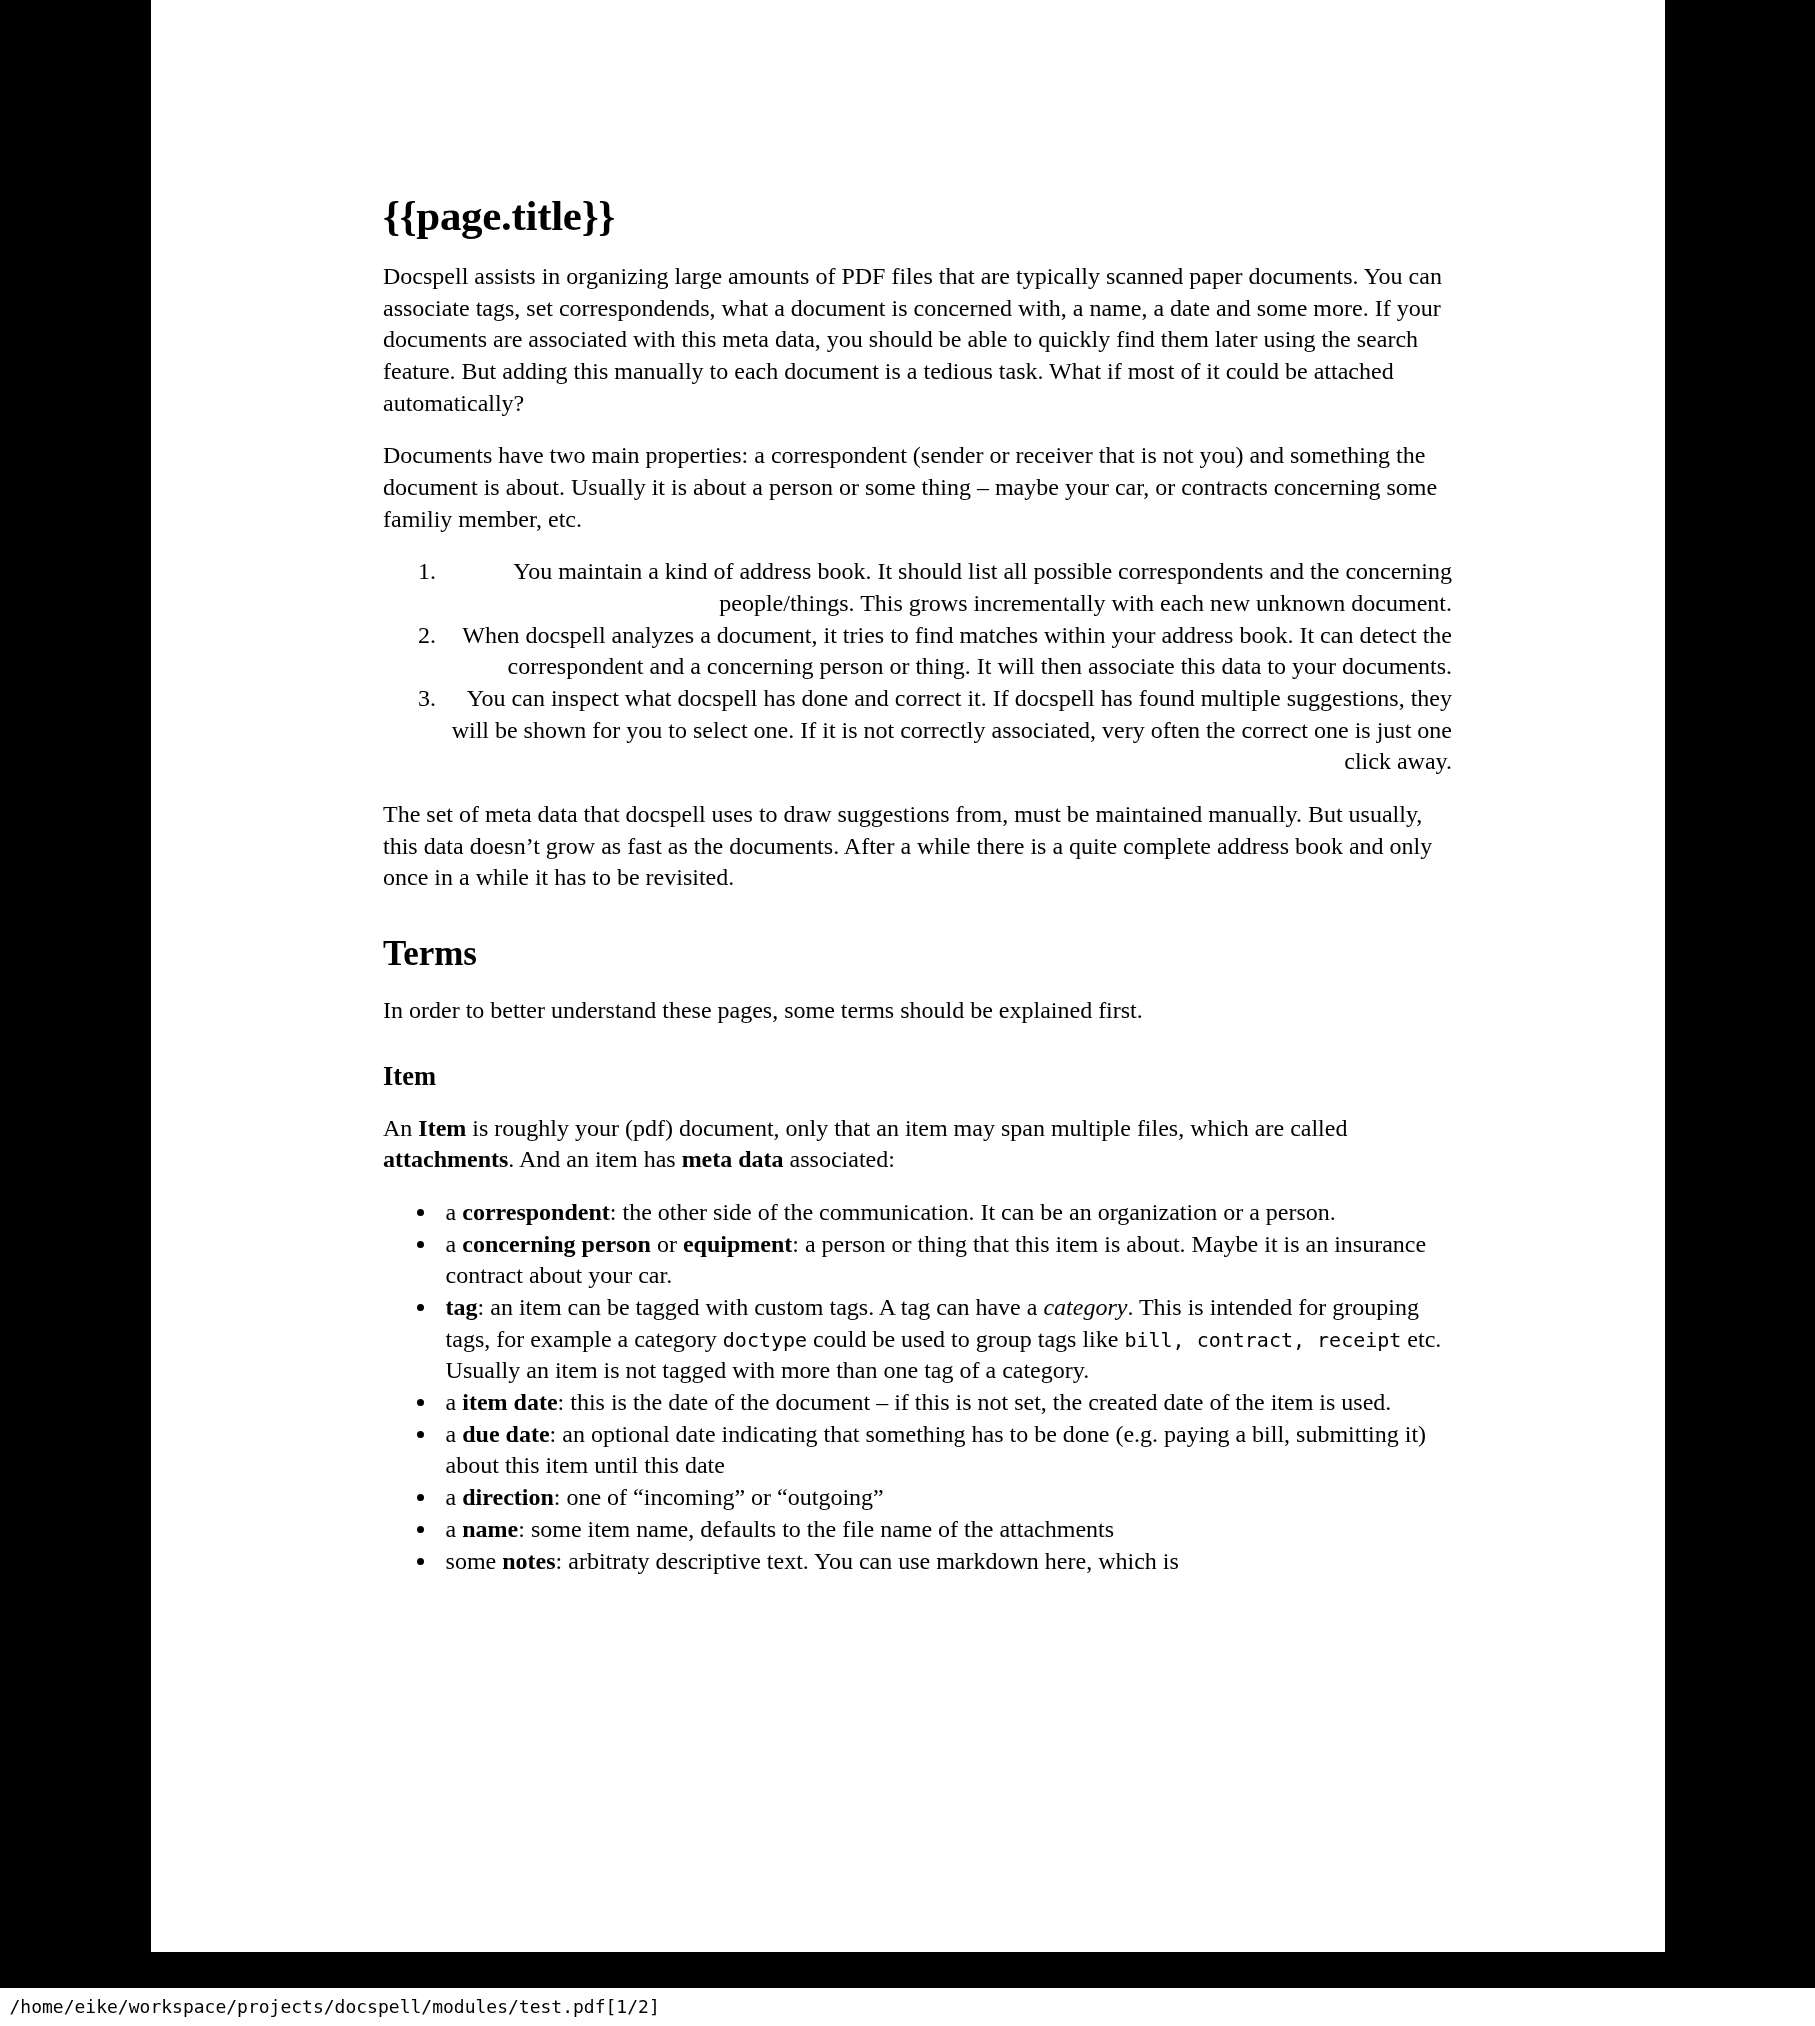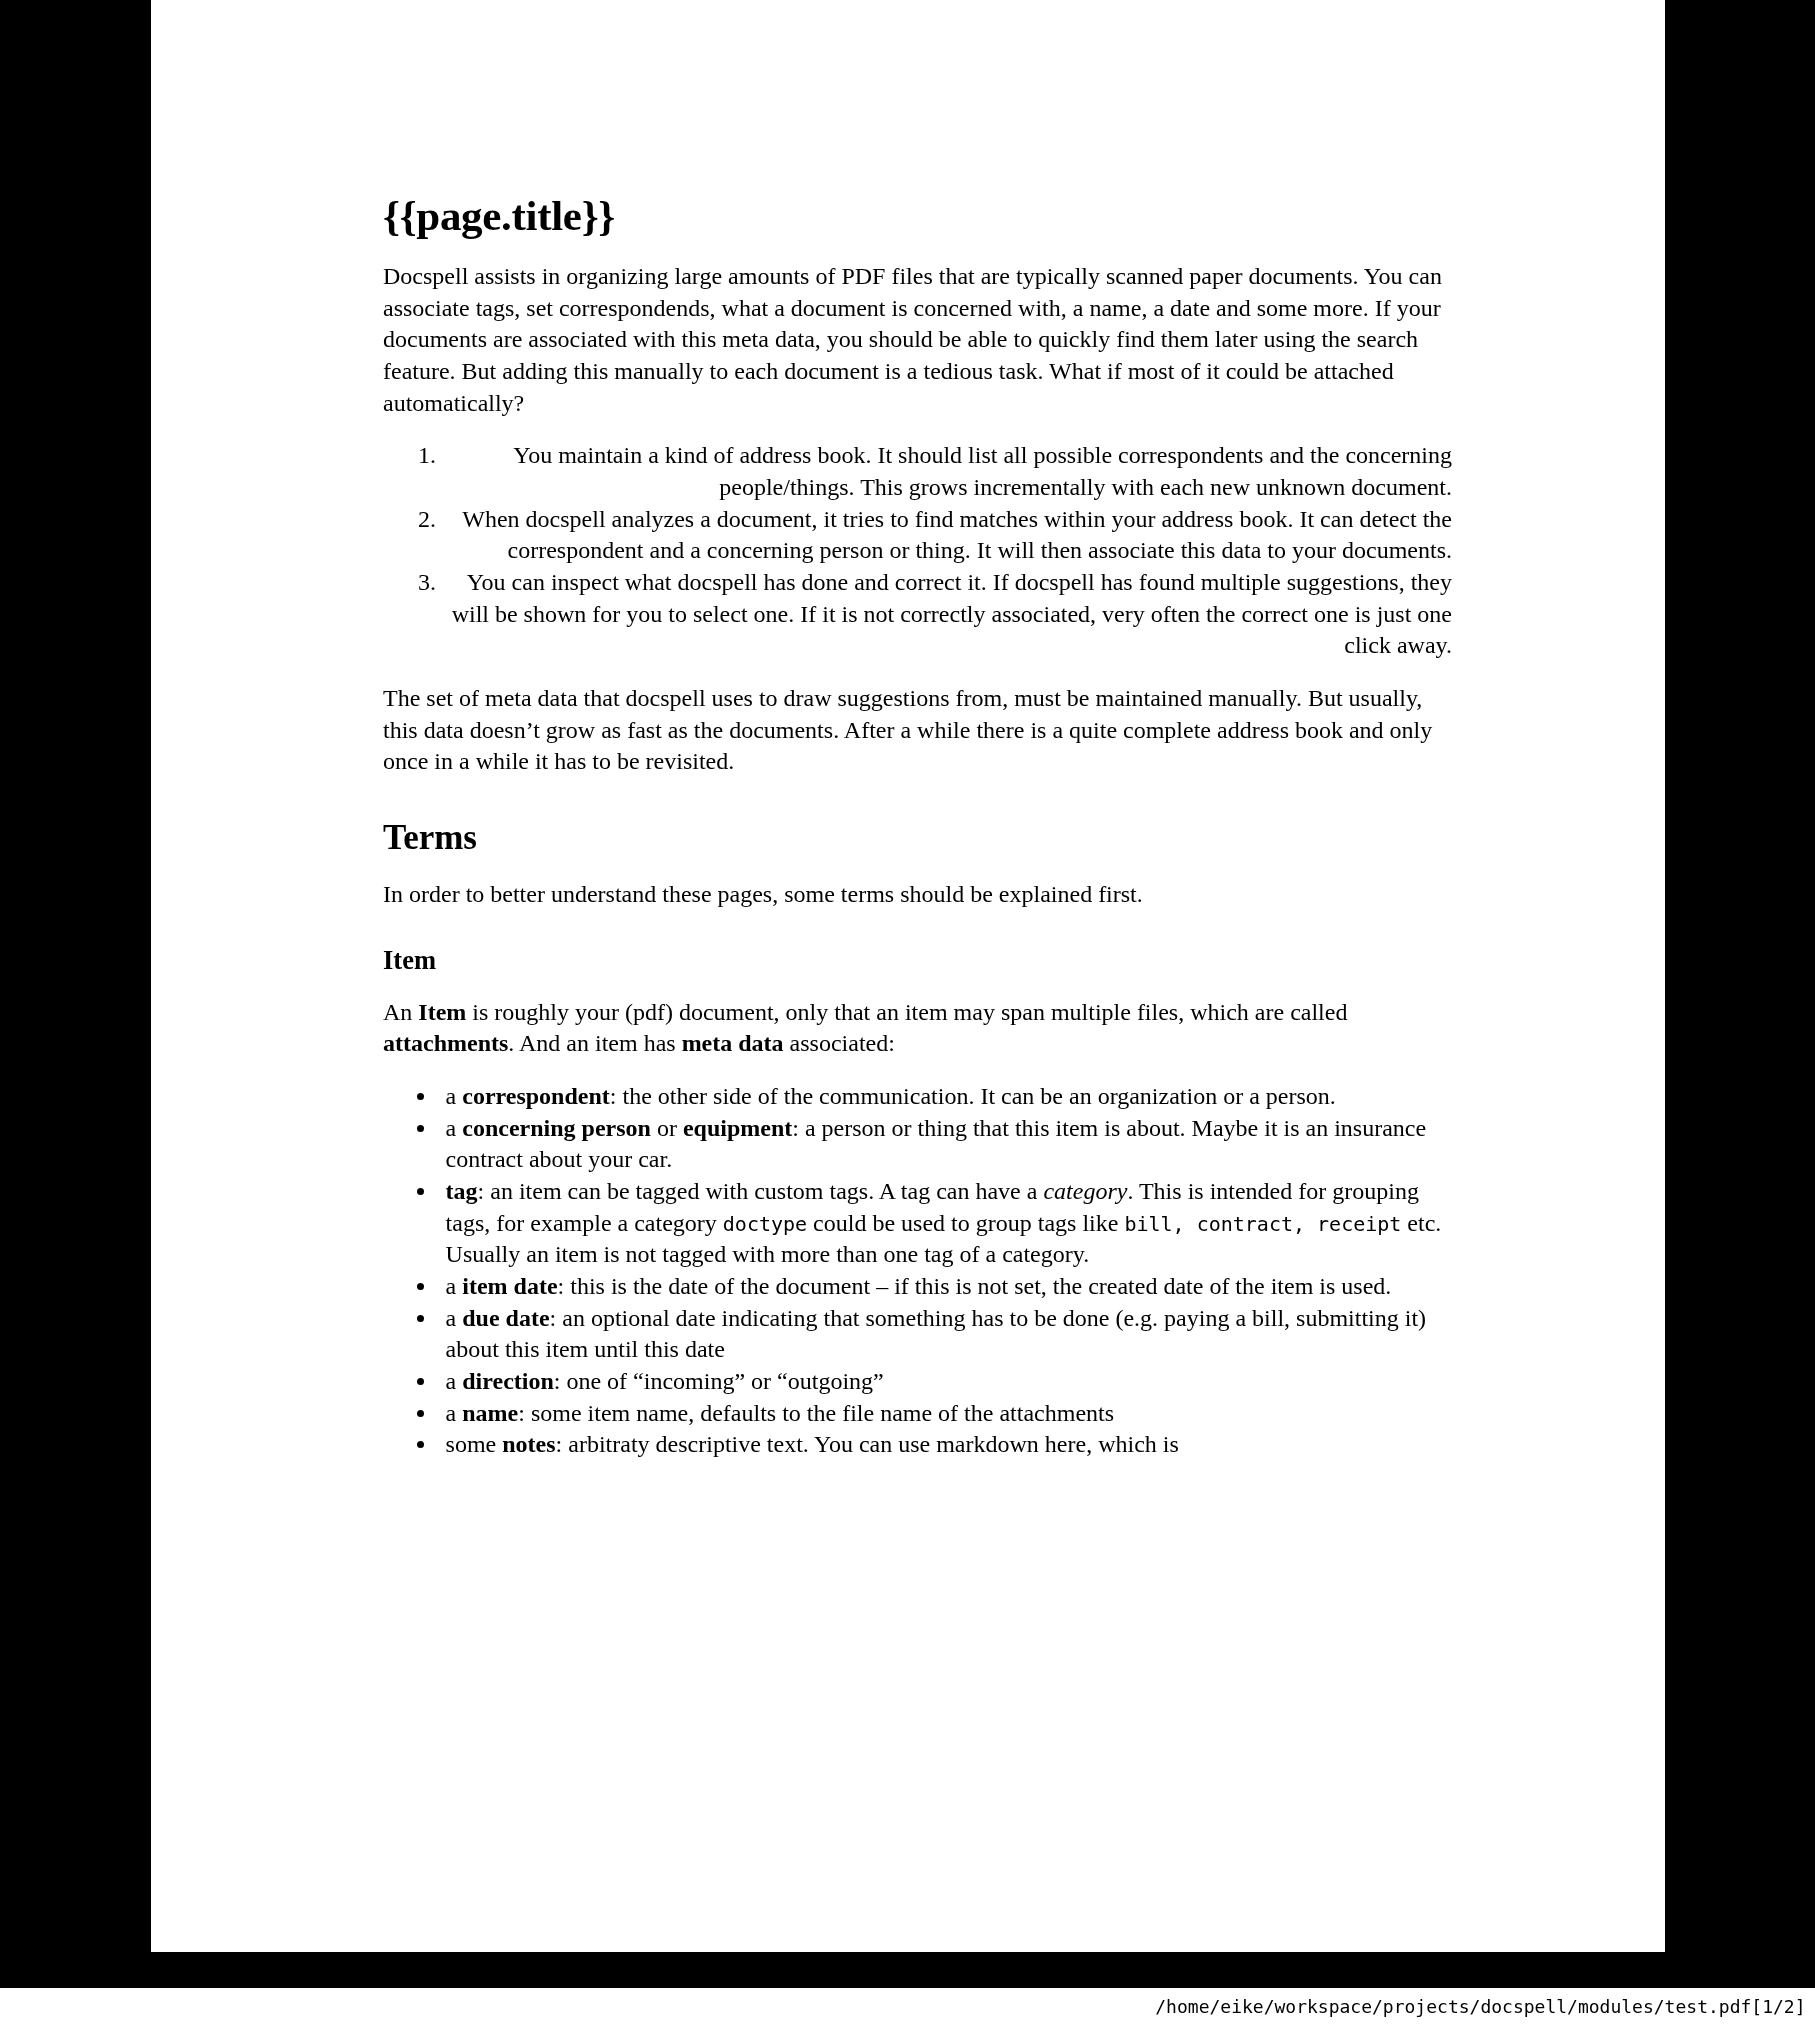--- a/index.html
+++ b/index.html
@@ -35,21 +35,21 @@
     left: 0;
     bottom: 0;
     width: 1815px;
     height: 38px;
     background: #ffffff;
     color: #000000;
     font-family: "DejaVu Sans Mono", monospace;
     font-size: 18px;
     line-height: 38px;
     display: flex;
-    justify-content: flex-end;
+    justify-content: flex-start;
     align-items: center;
     box-sizing: border-box;
     padding: 0 9.5px;
   }
   #status-path { white-space: pre; }
   #status-page { white-space: pre; }
 
   h1.doc-title {
     font-size: 48px;
     font-weight: bold;
@@ -111,20 +111,21 @@
 
 <div id="page-sheet">
   <div id="page-inner">
 
 
     <h2 class="page-title">{{page.title}}</h2>
 
     <p class="para">Docspell assists in organizing large amounts of PDF files that are typically scanned paper documents. You can associate tags, set correspondends, what a document is concerned with, a name, a date and some more. If your documents are associated with this meta data, you should be able to quickly find them later using the search feature. But adding this manually to each document is a tedious task. What if most of it could be attached automatically?</p>
 
 
+    <p class="para">Documents have two main properties: a correspondent (sender or receiver that is not you) and something the document is about. Usually it is about a person or some thing – maybe your car, or contracts concerning some familiy member, etc.</p>
 
     <ol class="numlist">
       <li>You maintain a kind of address book. It should list all possible correspondents and the concerning people/things. This grows incrementally with each new unknown document.</li>
       <li>When docspell analyzes a document, it tries to find matches within your address book. It can detect the correspondent and a concerning person or thing. It will then associate this data to your documents.</li>
       <li>You can inspect what docspell has done and correct it. If docspell has found multiple suggestions, they will be shown for you to select one. If it is not correctly associated, very often the correct one is just one click away.</li>
     </ol>
 
     <p class="para">The set of meta data that docspell uses to draw suggestions from, must be maintained manually. But usually, this data doesn’t grow as fast as the documents. After a while there is a quite complete address book and only once in a while it has to be revisited.</p>
 
     <h2 class="section">Terms</h2>

